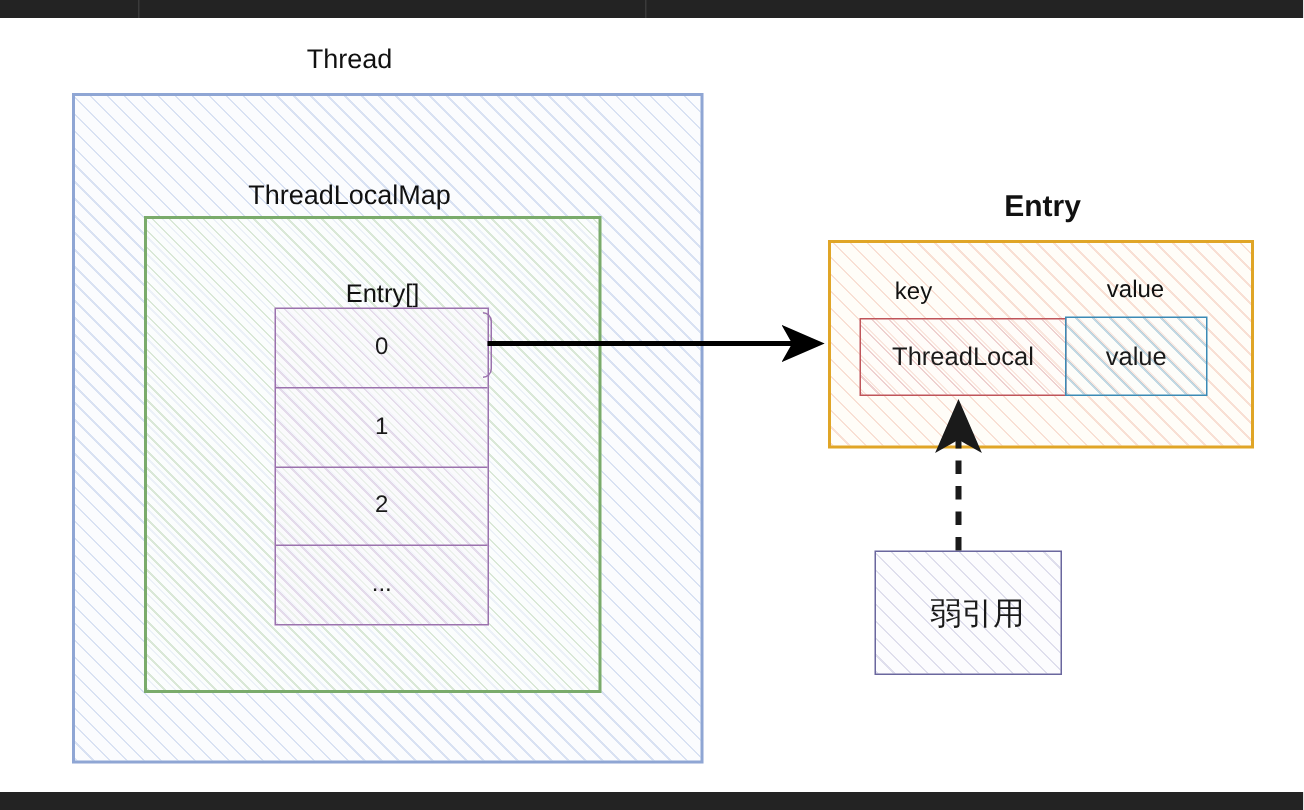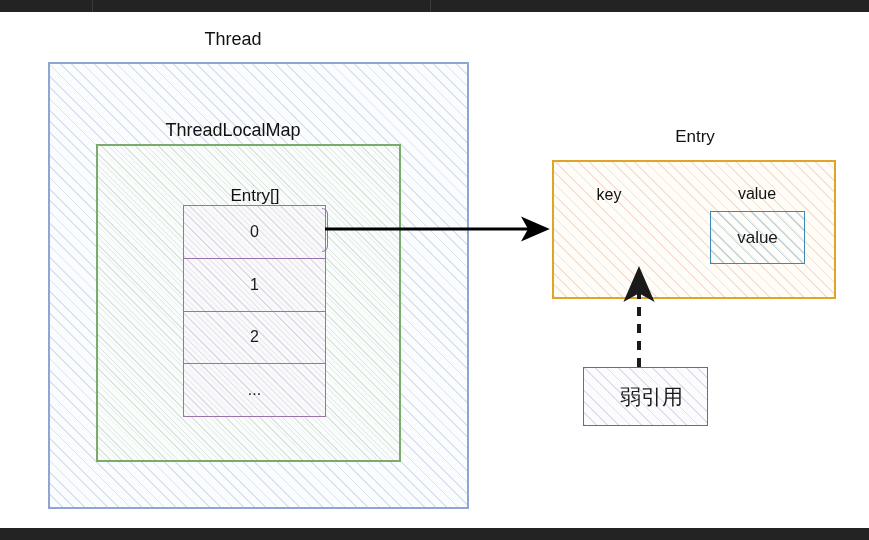--- a/index.html
+++ b/index.html
@@ -153,21 +153,21 @@
       rgba(255,255,255,0) 1.2px,
       rgba(255,255,255,0) 8px
     );
     display: flex; align-items: center; justify-content: center;
     font-size: 17px; color: #1a1a1a;
   }
 
   
   #weakref-box {
     left: 583px; top: 367px;
-    width: 125px; height: 59px;
+    width: 125px; height: 83px;
     border: 1.8px solid #6a679e;
     background-color: rgba(250,250,253,0.5);
     background-image: repeating-linear-gradient(
       45deg,
       rgba(120,118,175,0.22) 0px,
       rgba(120,118,175,0.22) 1.2px,
       rgba(255,255,255,0) 1.2px,
       rgba(255,255,255,0) 8px
     );
     display: flex; align-items: center; justify-content: center;
@@ -178,21 +178,21 @@
   .label {
     position: absolute;
     color: #111111;
     text-align: center;
     white-space: nowrap;
     transform: translateX(-50%);
   }
   #label-thread        { left: 233px; top: 29px;  font-size: 18px; }
   #label-tlm           { left: 233px; top: 120px; font-size: 18px; }
   #label-entry-array   { left: 255px; top: 186px; font-size: 17px; }
-  #label-entry         { left: 695px; top: 127px; font-size: 17px; }
+  #label-entry         { left: 695px; top: 127px; font-size: 20px; font-weight: bold; }
   #label-key           { left: 609px; top: 186px; font-size: 16px; }
   #label-value         { left: 757px; top: 185px; font-size: 16px; }
 
   
   #arrow-solid, #arrow-dashed {
     position: absolute;
     left: 0; top: 0;
     width: 869px; height: 540px;
     pointer-events: none;
   }
@@ -222,20 +222,21 @@
     <div class="entry-cell">...</div>
   </div>
   <div class="box" id="entry-cell-nub"></div>
 
   <div class="label" id="label-entry">Entry</div>
   <div class="box" id="entry-box"></div>
 
   <div class="label" id="label-key">key</div>
   <div class="label" id="label-value">value</div>
 
+  <div class="box" id="key-box">ThreadLocal</div>
   <div class="box" id="value-box">value</div>
 
   <div class="box" id="weakref-box">弱引用</div>
 
   <svg id="arrow-solid" xmlns="http://www.w3.org/2000/svg">
     <defs>
       <marker id="head-solid" markerWidth="9" markerHeight="9" refX="7.5" refY="4.5" orient="auto">
         <path d="M0,0.6 L9,4.5 L0,8.4 L2.2,4.5 Z" fill="#000000"></path>
       </marker>
     </defs>

